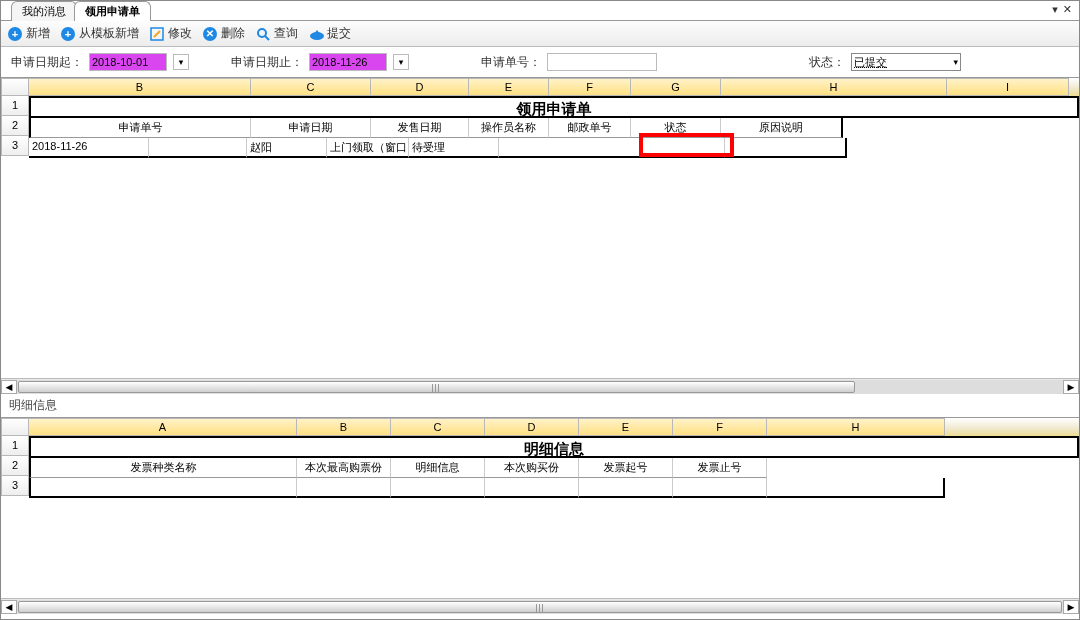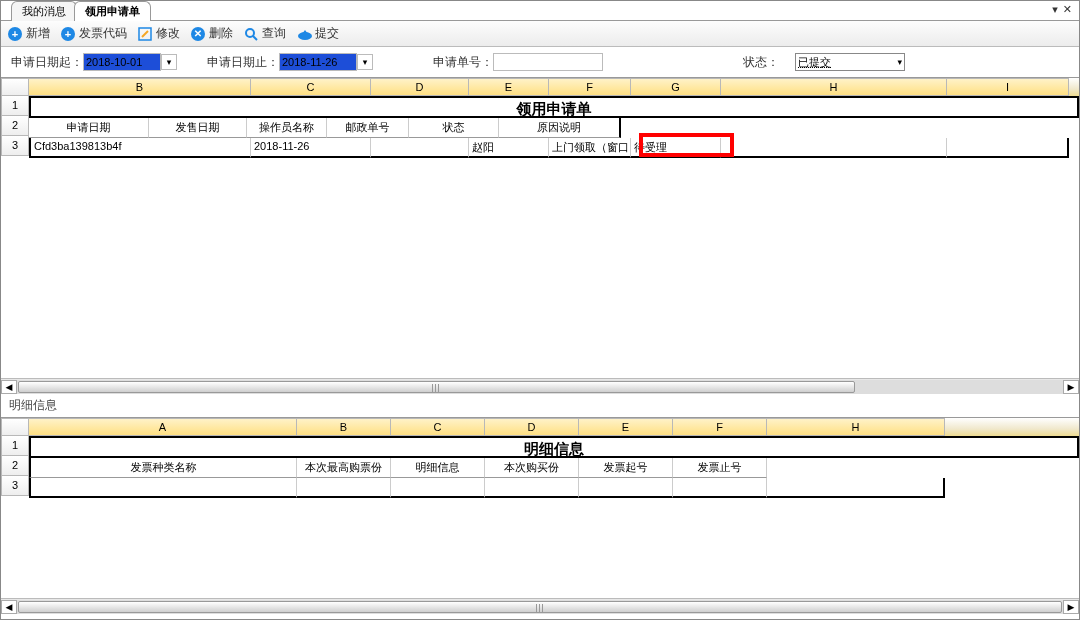--- a/index.html
+++ b/index.html
@@ -16,26 +16,26 @@
 
 
 .toolbar { height: 26px; background: linear-gradient(#fdfdfd,#ececec); border-bottom: 1px solid #bbb; display: flex; align-items: center; padding: 0 6px; gap: 10px; }
 .tbtn { display: inline-flex; align-items: center; gap: 3px; cursor: pointer; font-size: 12px; color: #333; }
 .tbtn .ico { width: 16px; height: 16px; display: inline-flex; align-items: center; justify-content: center; }
 .circle-plus { width: 14px; height: 14px; border-radius: 50%; background: #1e88e5; color: #fff; font-weight: bold; font-size: 11px; line-height: 14px; text-align: center; }
 .circle-x { width: 14px; height: 14px; border-radius: 50%; background: #1e88e5; color: #fff; font-weight: bold; font-size: 10px; line-height: 14px; text-align: center; }
 .pencil-ico svg, .search-ico svg, .submit-ico svg { display: block; }
 
 
-.filterbar { height: 30px; display: flex; align-items: center; padding: 0 10px; font-size: 12px; }
+.filterbar { height: 30px; display: flex; align-items: center; padding: 0 10px; gap: 6px; font-size: 12px; }
 .filterbar label { color: #333; }
-.dateinput { border: 1px solid #bbb; height: 18px; width: 78px; padding: 0 2px; font-size: 11px; background: #1d4ed8; }
+.dateinput { border: 1px solid #bbb; height: 18px; width: 78px; padding: 0 2px; font-size: 11px; background: #d946ef; }
 .datepick { width: 16px; height: 16px; border: 1px solid #bbb; display: inline-flex; align-items: center; justify-content: center; font-size: 9px; cursor: pointer; background: #fff; }
 .txt { border: 1px solid #bbb; height: 18px; width: 110px; background: #fff; }
-.sel { border: 1px solid #888; height: 18px; width: 110px; font-size: 11px; background: #fff; display: inline-flex; align-items: center; justify-content: space-between; padding: 0 2px; margin-left: 16px; }
+.sel { border: 1px solid #888; height: 18px; width: 110px; font-size: 11px; background: #fff; display: inline-flex; align-items: center; justify-content: space-between; padding: 0 2px; }
 .sel .selv { text-decoration: underline dotted; }
 .sel .selarrow { font-size: 9px; cursor: pointer; }
 .gap10 { display: inline-block; width: 30px; }
 .gap40 { display: inline-block; width: 60px; }
 .gap80 { display: inline-block; width: 140px; }
 
 
 .pane { display: flex; flex-direction: column; border-top: 1px solid #999; }
 .pane .grid-wrap { position: relative; overflow: hidden; }
 .col-letters { display: flex; height: 18px; background: linear-gradient(#fff,#f0e8cc 60%,#eedc92); }
@@ -92,21 +92,21 @@
     <div class="tbtn">
       <span class="ico">
           <span class="circle-plus">+</span>
         </span>
       <span>新增</span>
     </div>
     <div class="tbtn">
       <span class="ico">
           <span class="circle-plus">+</span>
         </span>
-      <span>发票代码</span>
+      <span>从模板新增</span>
     </div>
     <div class="tbtn">
       <span class="ico pencil-ico">
         <svg width="16" height="16">
             <rect x="2" y="2" width="12" height="12" fill="none" stroke="#1e88e5" stroke-width="1.5"></rect>
             <path d="M5 11 L11 5" stroke="#f5a623" stroke-width="2"></path>
           </svg>
       </span>
       <span>修改</span>
     </div>
@@ -172,29 +172,29 @@
         <div class="rowhdrs">
           <div class="rowhdr">1</div>
           <div class="rowhdr">2</div>
           <div class="rowhdr">3</div>
         </div>
         <div class="cells" style="flex:1;">
           <div class="row title-row">
             <div class="cell span-title bl2 br2" style="width:1040px;">领用申请单</div>
           </div>
           <div class="row hdr-row">
+            <div class="cell wB bl2">申请单号</div>
             <div class="cell wC">申请日期</div>
             <div class="cell wD">发售日期</div>
             <div class="cell wE">操作员名称</div>
             <div class="cell wF">邮政单号</div>
             <div class="cell wG">状态</div>
             <div class="cell wI br2">原因说明</div>
           </div>
           <div class="row">
-            <div class="cell wB bl2 bb2">Cfd3ba139813b4f</div>
             <div class="cell wC bb2">2018-11-26</div>
             <div class="cell wD bb2"></div>
             <div class="cell wE bb2">赵阳</div>
             <div class="cell wF bb2">上门领取（窗口）</div>
             <div class="cell wG bb2">待受理</div>
             <div class="cell wH bb2"></div>
             <div class="cell wI br2 bb2"></div>
           </div>
         </div>
       </div>

